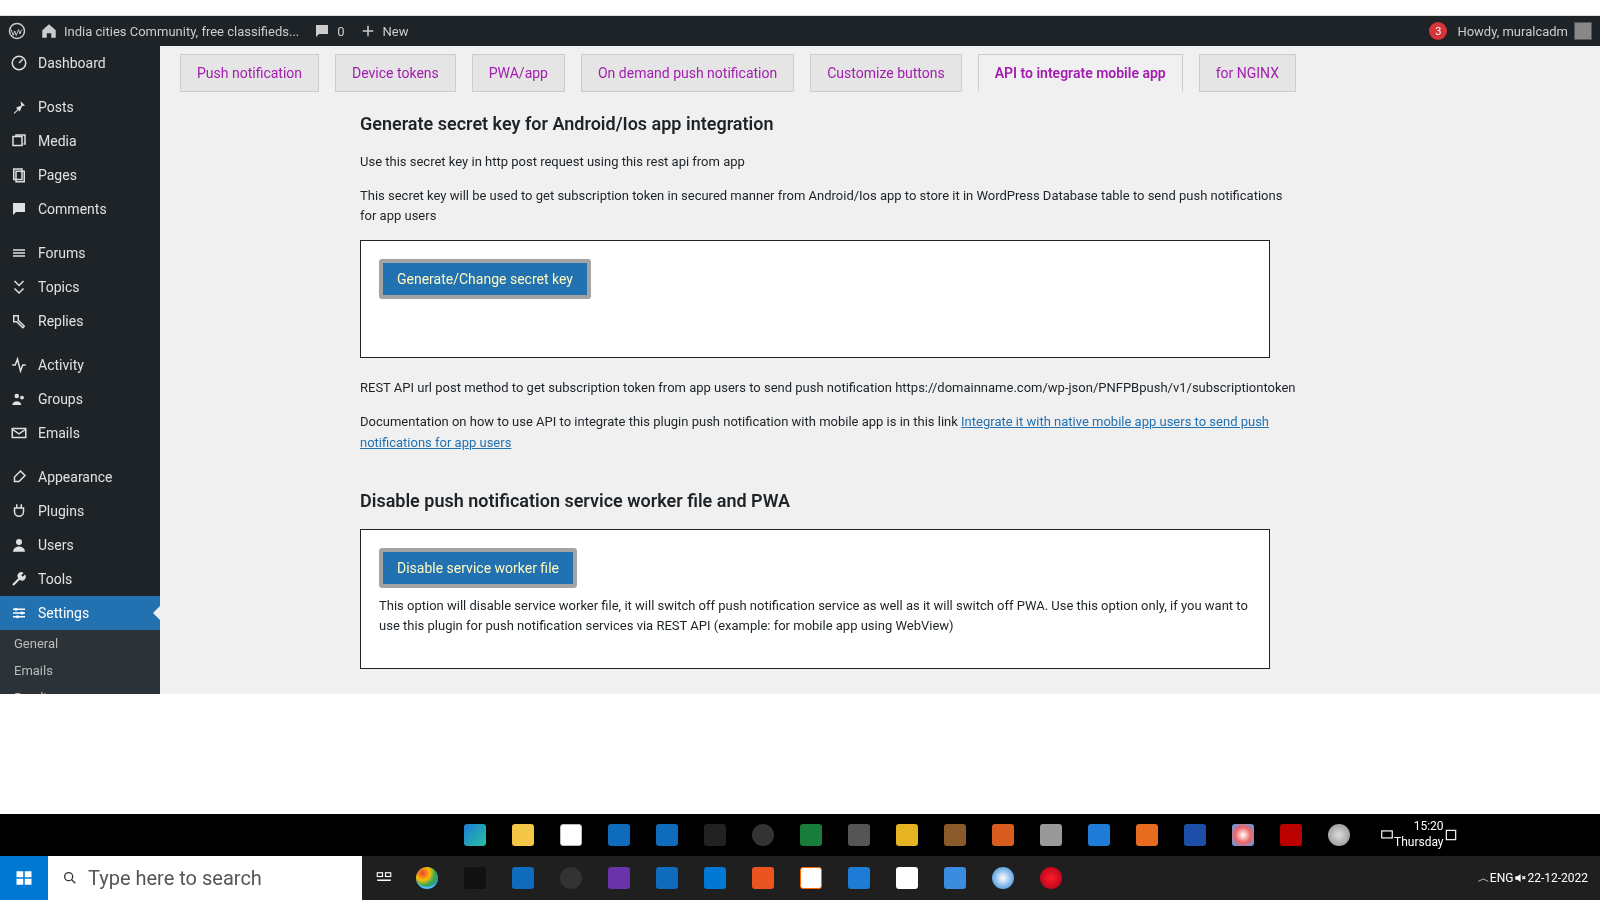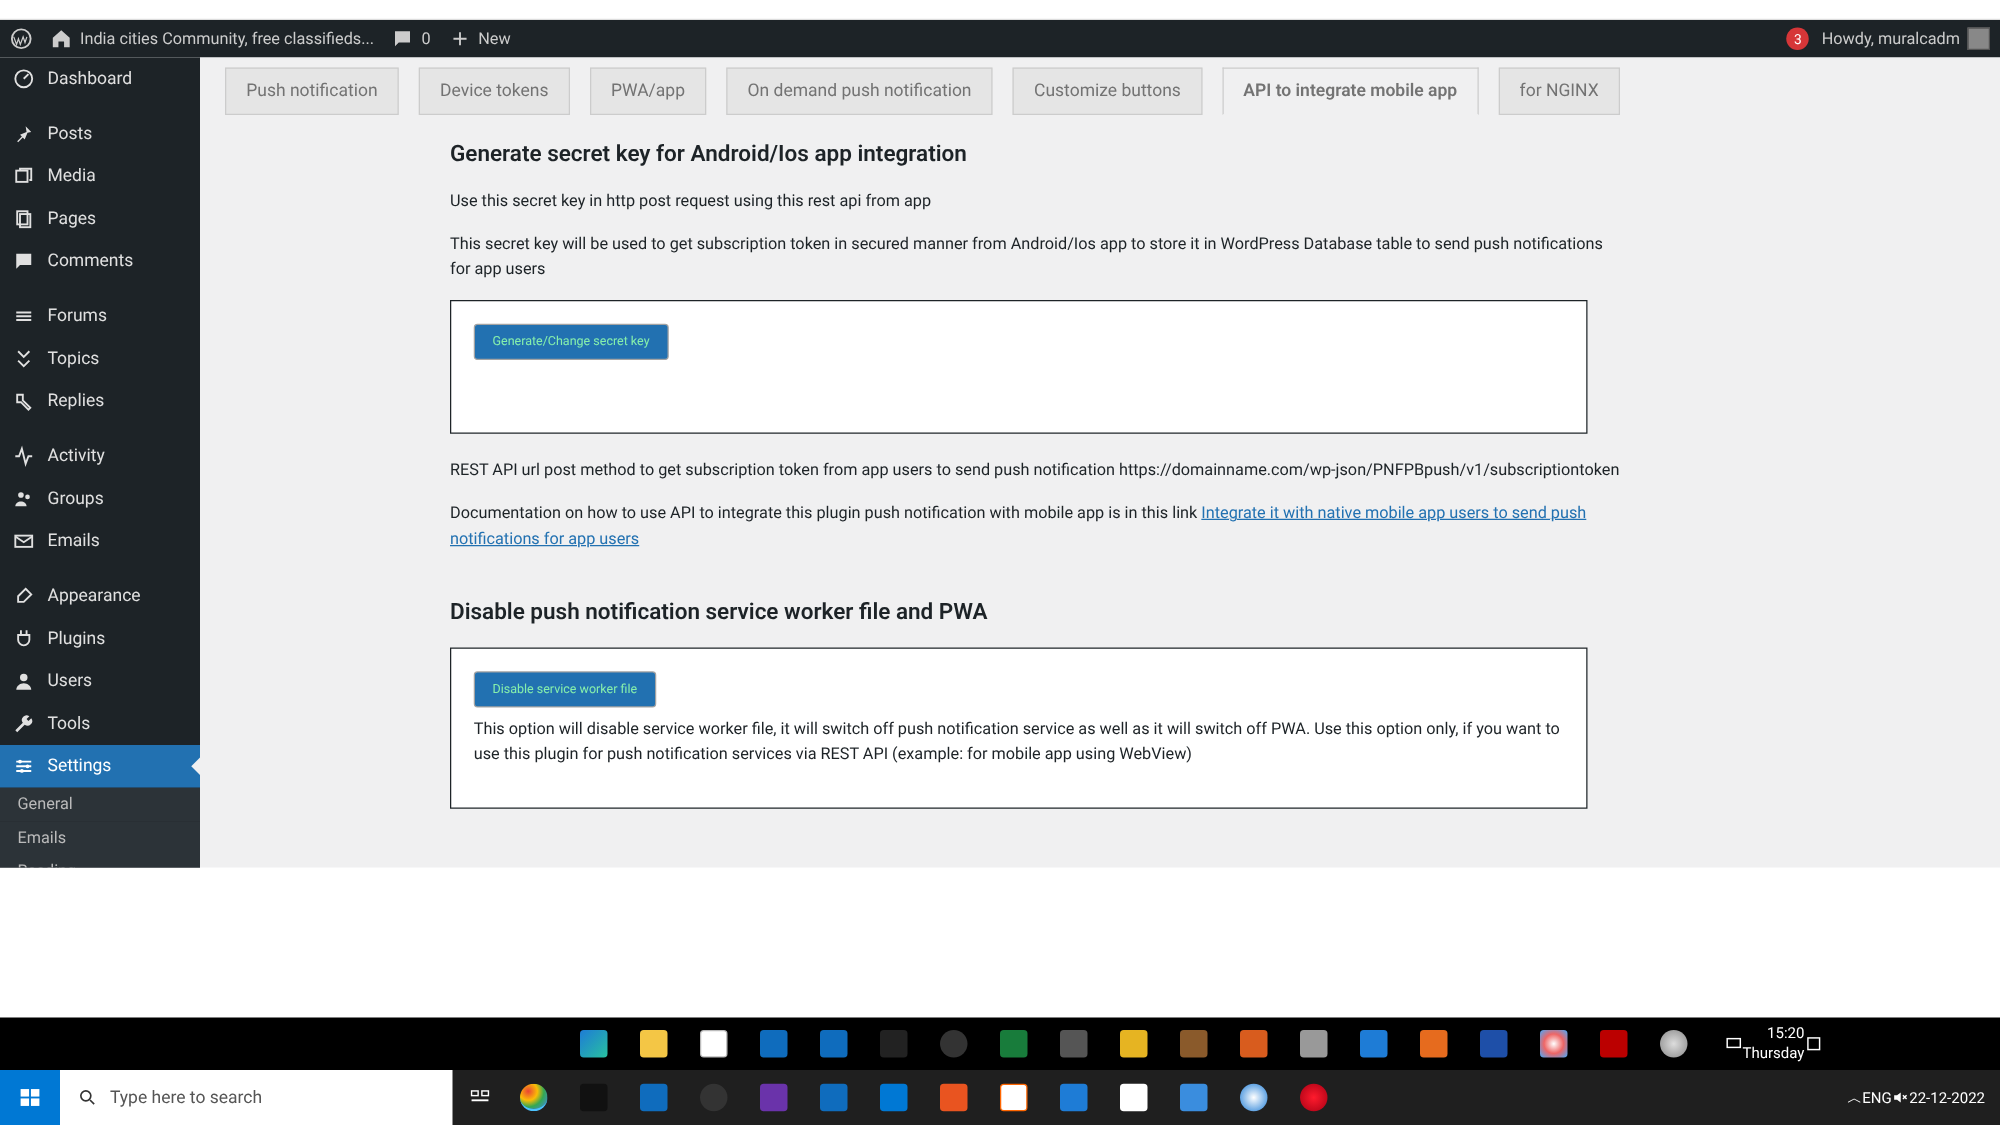--- a/index.html
+++ b/index.html
@@ -15,33 +15,33 @@
 .wp-body{display:flex;height:648px}
 .sidebar{width:160px;background:#1d2327;color:#ccc;font-size:14px;overflow:hidden;position:relative}
 .side-item{display:flex;align-items:center;gap:10px;padding:8px 10px;cursor:pointer;color:#e0e0e0}
 .side-item.active{background:#2271b1;color:#fff;position:relative}
 .side-item.active::after{content:'';position:absolute;right:-1px;top:50%;transform:translateY(-50%);border:8px solid transparent;border-right-color:#f0f0f1}
 .side-item svg{width:18px;height:18px;fill:currentColor;flex-shrink:0}
 .side-sep{height:10px}
 .side-sub{padding:6px 12px 6px 14px;font-size:13px;color:#bababa;cursor:pointer;background:#2c3338}
 .content{flex:1;background:#f0f0f1;display:flex;flex-direction:column;overflow:hidden}
 .tabs{display:flex;gap:0;padding:4px 0 0 0;margin:4px 0 0 20px}
-.tab{padding:10px 16px;background:#e5e5e5;border:1px solid #ccc;font-size:14px;cursor:pointer;color:#737373;margin-right:0}
+.tab{padding:10px 16px;background:#e5e5e5;border:1px solid #ccc;font-size:14px;cursor:pointer;color:#a21caf;margin-right:0}
 .tab.active{background:#f0f0f1;border-bottom-color:#f0f0f1;font-weight:600}
 .tab+.tab{margin-left:16px}
 .panel{padding:18px 28px 10px 200px;color:#1d2327;font-size:13px;line-height:1.55;overflow:auto}
 .panel h2{font-size:18px;font-weight:600;margin-bottom:14px}
 .panel p{margin-bottom:14px;max-width:940px}
 .box{border:1px solid #1d2327;background:#fff;padding:18px;margin-bottom:20px;max-width:910px}
-.btn{background:#2271b1;color:#86efac;border:1px solid #a3a3a3;padding:8px 14px;font-size:10px;border-radius:3px;cursor:pointer}
+.btn{background:#2271b1;color:#fef9c3;border:4px solid #a3a3a3;padding:8px 14px;font-size:14px;border-radius:3px;cursor:pointer}
 a.doc-link{color:#2271b1;text-decoration:underline}
 .taskbar{position:absolute;left:0;right:0;bottom:0;height:44px;background:#1f1f1f;display:flex;align-items:center}
 .task-start{width:48px;height:44px;background:#0078d4;display:flex;align-items:center;justify-content:center;cursor:pointer}
 .task-start svg{width:18px;height:18px;fill:#fff}
-.task-search{background:#fff;height:44px;flex:0 0 314px;display:flex;align-items:center;padding:0 14px;gap:10px;color:#555;font-size:14px}
+.task-search{background:#fff;height:44px;flex:0 0 314px;display:flex;align-items:center;padding:0 14px;gap:10px;color:#555;font-size:20px}
 .task-search svg{width:16px;height:16px;fill:#333}
 .tray{display:flex;align-items:center;padding:0 12px;color:#fff;font-size:12px}
 .tray-col{text-align:right;line-height:1.3}
 .tray svg{width:14px;height:14px;fill:#fff}
 .second-bar{position:absolute;left:0;right:0;bottom:44px;height:42px;background:#000;display:flex;align-items:center}
 .second-icons{display:flex;gap:26px;padding:0 18px 0 58px;flex-wrap:wrap}
 .task-ic2{width:22px;height:22px;border-radius:3px;cursor:pointer}
 .chev{display:inline-block;color:#fff;font-size:12px}
 </style>
 </head>

